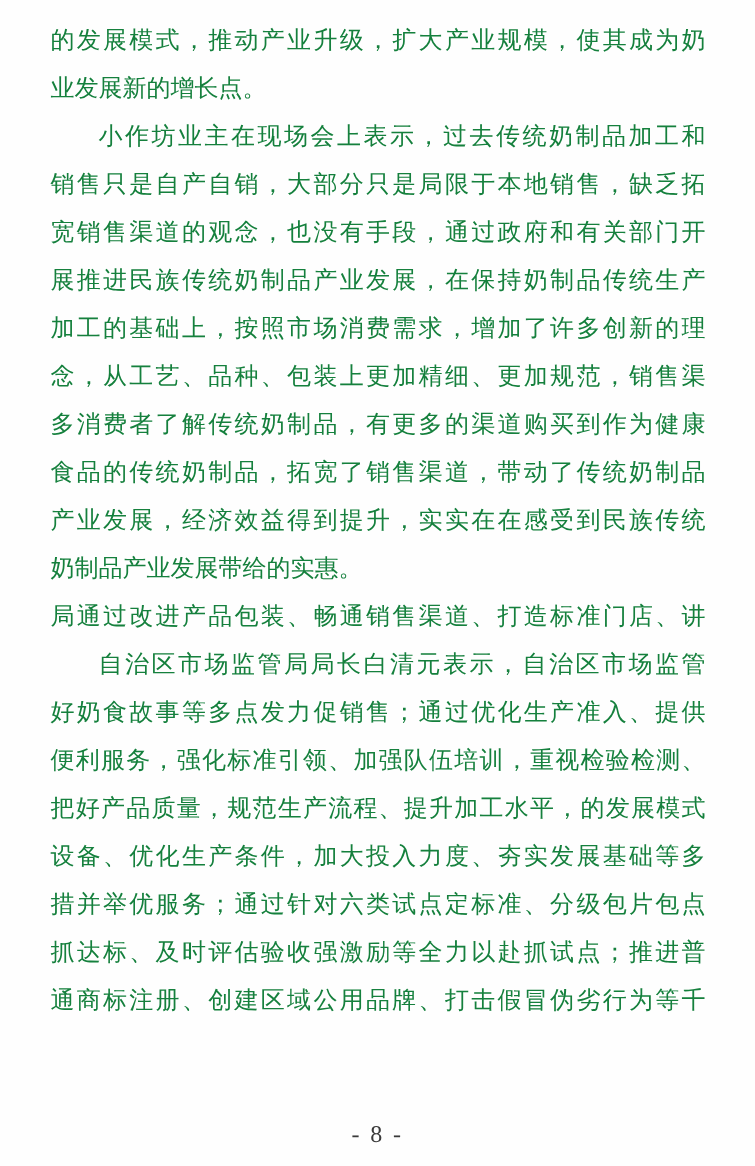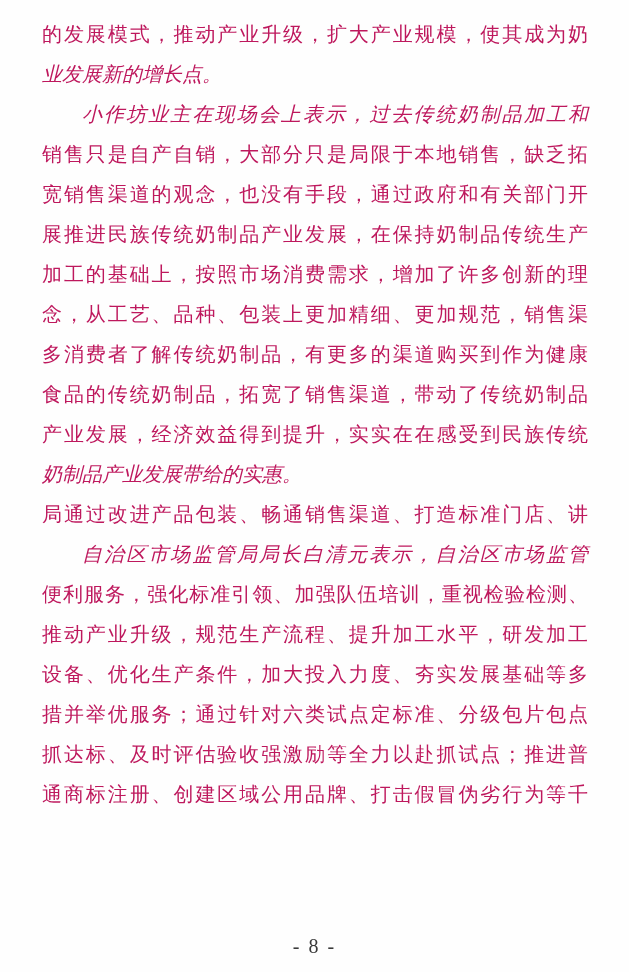--- a/index.html
+++ b/index.html
@@ -18,34 +18,32 @@
   .text-block {
     position: absolute;
     left: 42px;
     top: 14px;
     width: 546px;
   }
   .line {
     font-size: 20px;
     line-height: 40px;
     height: 40px;
-    color: #be185d;
+    color: #15803d;
     text-align: justify;
     text-align-last: justify;
     text-justify: inter-character;
     white-space: nowrap;
   }
   .line.indent {
     padding-left: 40px;
-    font-style: italic;
   }
   .line.end {
     text-align: right;
     text-align-last: left;
-    font-style: italic;
   }
   .page-footer {
     position: absolute;
     left: 0;
     right: 0;
     bottom: 14px;
     text-align: center;
     font-size: 20px;
     color: #3a3a3a;
     letter-spacing: 2px;
@@ -64,21 +62,22 @@
     <div class="line">宽销售渠道的观念，也没有手段，通过政府和有关部门开</div>
     <div class="line">展推进民族传统奶制品产业发展，在保持奶制品传统生产</div>
     <div class="line">加工的基础上，按照市场消费需求，增加了许多创新的理</div>
     <div class="line">念，从工艺、品种、包装上更加精细、更加规范，销售渠</div>
     <div class="line">多消费者了解传统奶制品，有更多的渠道购买到作为健康</div>
     <div class="line">食品的传统奶制品，拓宽了销售渠道，带动了传统奶制品</div>
     <div class="line">产业发展，经济效益得到提升，实实在在感受到民族传统</div>
     <div class="line end">奶制品产业发展带给的实惠。</div>
     <div class="line">局通过改进产品包装、畅通销售渠道、打造标准门店、讲</div>
     <div class="line indent">自治区市场监管局局长白清元表示，自治区市场监管</div>
+    <div class="line">好奶食故事等多点发力促销售；通过优化生产准入、提供</div>
     <div class="line">便利服务，强化标准引领、加强队伍培训，重视检验检测、</div>
-    <div class="line">推动产业升级，规范生产流程、提升加工水平，研发加工</div>
+    <div class="line">把好产品质量，规范生产流程、提升加工水平，的发展模式</div>
     <div class="line">设备、优化生产条件，加大投入力度、夯实发展基础等多</div>
     <div class="line">措并举优服务；通过针对六类试点定标准、分级包片包点</div>
     <div class="line">抓达标、及时评估验收强激励等全力以赴抓试点；推进普</div>
     <div class="line">通商标注册、创建区域公用品牌、打击假冒伪劣行为等千</div>
   </div>
   <div class="page-footer">- 8 -</div>
 </div>
 
 </body></html>

